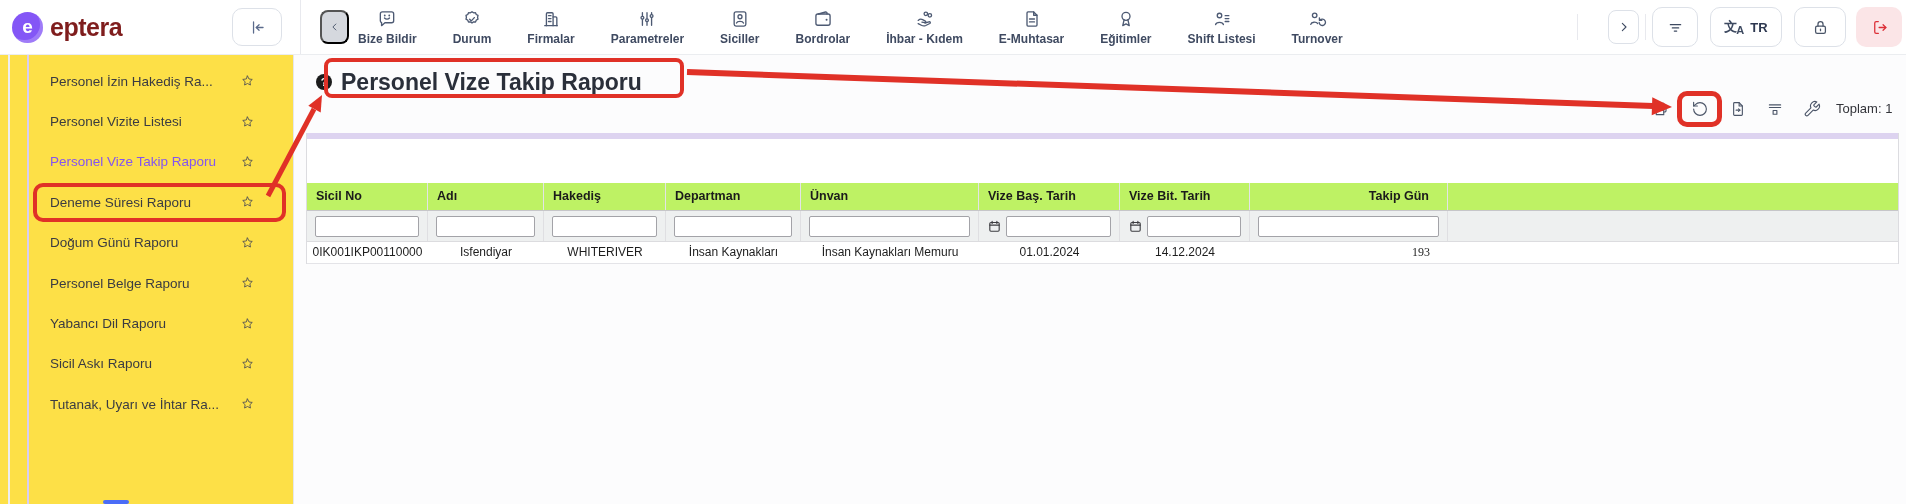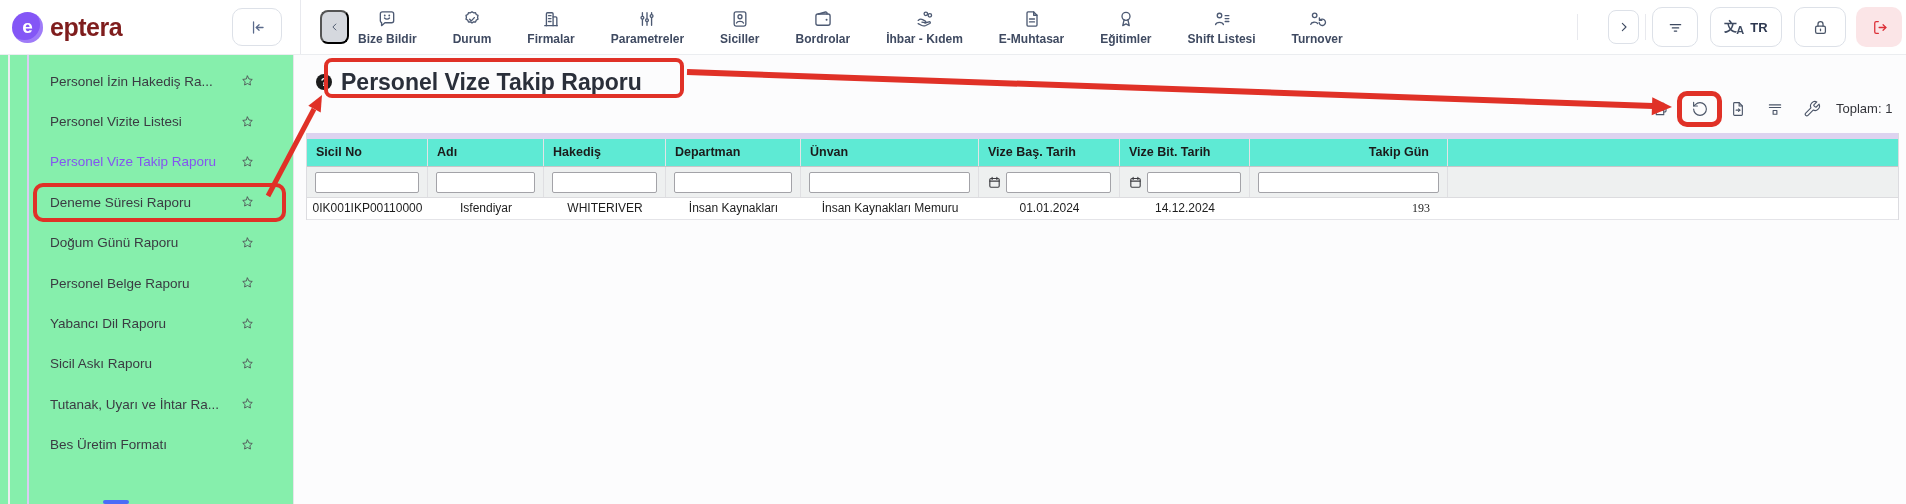--- a/index.html
+++ b/index.html
@@ -39,21 +39,21 @@
   .btn-lang{left:1710px;top:7px;width:72px;height:40px;gap:6px;color:#2e3850;}
   .translate-glyph{display:flex;align-items:flex-end;font-weight:bold;color:#3e4a61;}
   .translate-glyph .zh{font-size:13px;}
   .translate-glyph .la{font-size:11px;margin-left:-1px;}
   .lang-label{font-size:13px;font-weight:bold;color:#2e3850;}
   .btn-lock{left:1794px;top:7px;width:52px;height:40px;}
   .btn-lock .icon{width:19px;height:19px;color:#4a5568;}
   .btn-logout{left:1856px;top:7px;width:46px;height:40px;background:#fbe5e7;border:none;}
   .btn-logout .icon{width:19px;height:19px;color:#dc2f37;}
   
-  .sidebar{position:absolute;left:0;top:54px;width:293px;bottom:0;background:#86efac;
+  .sidebar{position:absolute;left:0;top:54px;width:293px;bottom:0;background:#fde047;
            border-right:1px solid #e6e6ea;overflow:hidden;}
   .guide1{position:absolute;left:8px;top:0;bottom:0;width:2px;background:#ededf0;}
   .guide2{position:absolute;left:27px;top:0;bottom:0;width:2px;background:#d9cdf2;}
   .side-list{list-style:none;margin:0;padding:7px 0 0 0;}
   .side-item{position:relative;height:40.4px;display:flex;align-items:center;cursor:pointer;}
   .side-label{margin-left:50px;font-size:13.5px;color:#3a3b42;white-space:nowrap;}
   .side-item.selected .side-label{color:#8455f0;}
   .side-star{position:absolute;left:240px;top:50%;transform:translateY(-50%);
              width:15px;height:15px;color:#4f4f55;cursor:pointer;}
   .side-star svg{stroke-width:1.4;}
@@ -68,21 +68,21 @@
   .tb-ic{position:absolute;top:0;width:18px;height:18px;color:#4b5568;cursor:pointer;}
   .tb-ic svg{stroke-width:1.5;}
   .ann-ring{position:absolute;left:-14px;top:-9px;width:45px;height:36px;box-sizing:border-box;
             border:5px solid #e03127;border-radius:10px;pointer-events:none;}
   .tb-total{position:absolute;left:1542px;top:1px;font-size:13px;color:#33343a;white-space:nowrap;}
   
   .grid{position:absolute;left:12px;top:79px;width:1591px;background:#fff;
         border-left:1px solid #dcdce0;border-right:1px solid #dcdce0;box-sizing:content-box;}
   .grid-topbar{height:6px;}
   .trow{display:flex;width:100%;}
-  .thead-row{height:27px;border-bottom:1px solid #c6c6c9;background:#5eead4;}
+  .thead-row{height:27px;border-bottom:1px solid #c6c6c9;background:#bef264;margin-top:44px;}
   .th{box-sizing:border-box;padding:0 9px;font-size:12.5px;font-weight:bold;color:#1b1b1b;
       line-height:26px;border-right:1px solid #e3e3e6;white-space:nowrap;overflow:hidden;cursor:pointer;}
   .th:last-child{border-right:none;}
   .th.align-right{text-align:right;padding-right:18px;}
   .filter-row{height:30px;background:#eef0f0;border-bottom:1px solid #dcdcdf;}
   .fcell{box-sizing:border-box;display:flex;align-items:center;padding:0 8px;
          border-right:1px solid #dfdfe2;}
   .fcell:last-child{border-right:none;}
   .fcell input{flex:1;min-width:0;height:19px;border:1px solid #a3a3a8;border-radius:2px;
                background:#fff;outline:none;padding:0 4px;font-size:12px;}
@@ -300,26 +300,20 @@
           <span class="icon side-star"><svg viewBox="0 0 24 24">
               <path d="M12 4l2.35 4.76 5.25.76-3.8 3.7.9 5.23L12 16l-4.7 2.45.9-5.23-3.8-3.7 5.25-.76z"></path>
             </svg></span>
         </li>
         <li class="side-item">
           <span class="side-label">Tutanak, Uyarı ve İhtar Ra...</span>
           <span class="icon side-star"><svg viewBox="0 0 24 24">
               <path d="M12 4l2.35 4.76 5.25.76-3.8 3.7.9 5.23L12 16l-4.7 2.45.9-5.23-3.8-3.7 5.25-.76z"></path>
             </svg></span>
         </li>
-        <li class="side-item">
-          <span class="side-label">Bes Üretim Formatı</span>
-          <span class="icon side-star"><svg viewBox="0 0 24 24">
-              <path d="M12 4l2.35 4.76 5.25.76-3.8 3.7.9 5.23L12 16l-4.7 2.45.9-5.23-3.8-3.7 5.25-.76z"></path>
-            </svg></span>
-        </li>
       </ul>
     <div class="scroll-thumb"></div>
   </aside>
 
   <main class="main">
     <div class="title-row">
       <span class="help-badge">?</span>
       <h1 class="page-title">Personel Vize Takip Raporu</h1>
     </div>
     <div class="toolbar">

